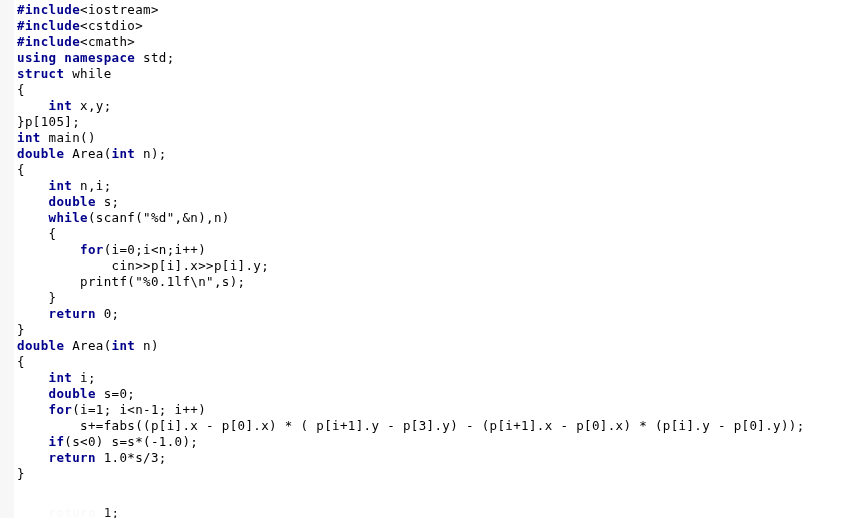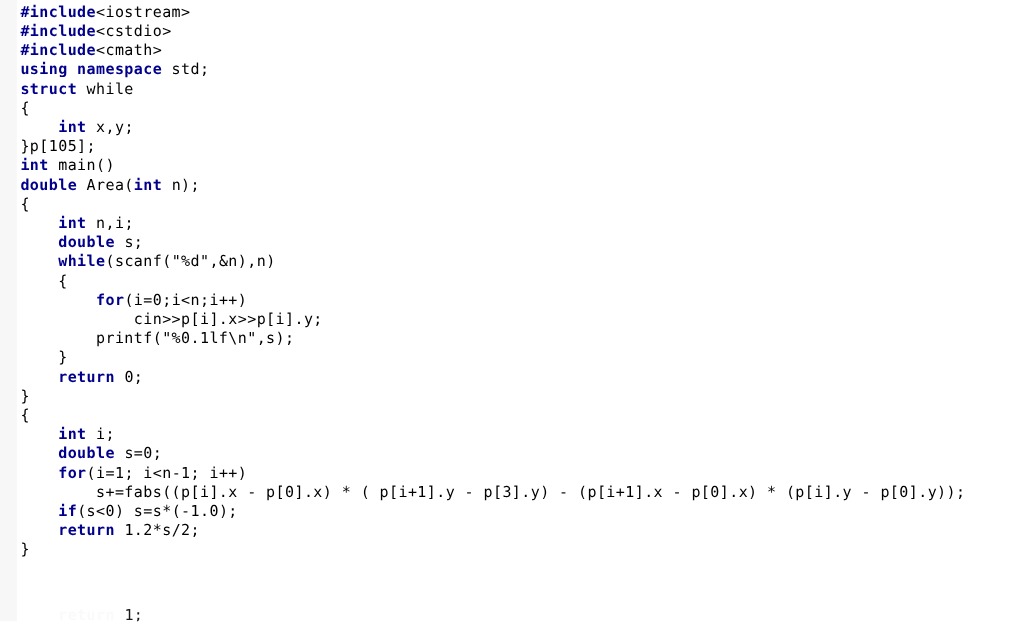--- a/index.html
+++ b/index.html
@@ -100,27 +100,28 @@
       <div class="code-line"><span class="pln">    </span><span class="kw">int</span><span class="pln"> n,i;</span></div>
       <div class="code-line"><span class="pln">    </span><span class="kw">double</span><span class="pln"> s;</span></div>
       <div class="code-line"><span class="pln">    </span><span class="kw">while</span><span class="pln">(scanf("%d",&amp;n),n)</span></div>
       <div class="code-line"><span class="pln">    {</span></div>
       <div class="code-line"><span class="pln">        </span><span class="kw">for</span><span class="pln">(i=0;i&lt;n;i++)</span></div>
       <div class="code-line"><span class="pln">            cin&gt;&gt;p[i].x&gt;&gt;p[i].y;</span></div>
       <div class="code-line"><span class="pln">        printf("%0.1lf\n",s);</span></div>
       <div class="code-line"><span class="pln">    }</span></div>
       <div class="code-line"><span class="pln">    </span><span class="kw">return</span><span class="pln"> 0;</span></div>
       <div class="code-line"><span class="pln">}</span></div>
+      <div class="code-line"><span class="kw">double</span><span class="pln"> Area(</span><span class="kw">int</span><span class="pln"> n)</span></div>
       <div class="code-line"><span class="pln">{</span></div>
       <div class="code-line"><span class="pln">    </span><span class="kw">int</span><span class="pln"> i;</span></div>
       <div class="code-line"><span class="pln">    </span><span class="kw">double</span><span class="pln"> s=0;</span></div>
       <div class="code-line"><span class="pln">    </span><span class="kw">for</span><span class="pln">(i=1; i&lt;n-1; i++)</span></div>
       <div class="code-line"><span class="pln">        s+=fabs((p[i].x - p[0].x) * ( p[i+1].y - p[3].y) - (p[i+1].x - p[0].x) * (p[i].y - p[0].y));</span></div>
       <div class="code-line"><span class="pln">    </span><span class="kw">if</span><span class="pln">(s&lt;0) s=s*(-1.0);</span></div>
-      <div class="code-line"><span class="pln">    </span><span class="kw">return</span><span class="pln"> 1.2*s/2;</span></div>
+      <div class="code-line"><span class="pln">    </span><span class="kw">return</span><span class="pln"> 1.0*s/3;</span></div>
       <div class="code-line"><span class="pln">}</span></div>
     </div>
 
   <div id="bottom-remnant">
       <div class="code-line"><span class="pln">    </span><span class="kw">return</span><span class="pln"> 1;</span></div>
     </div>
 
 </div>
 
 </body></html>

